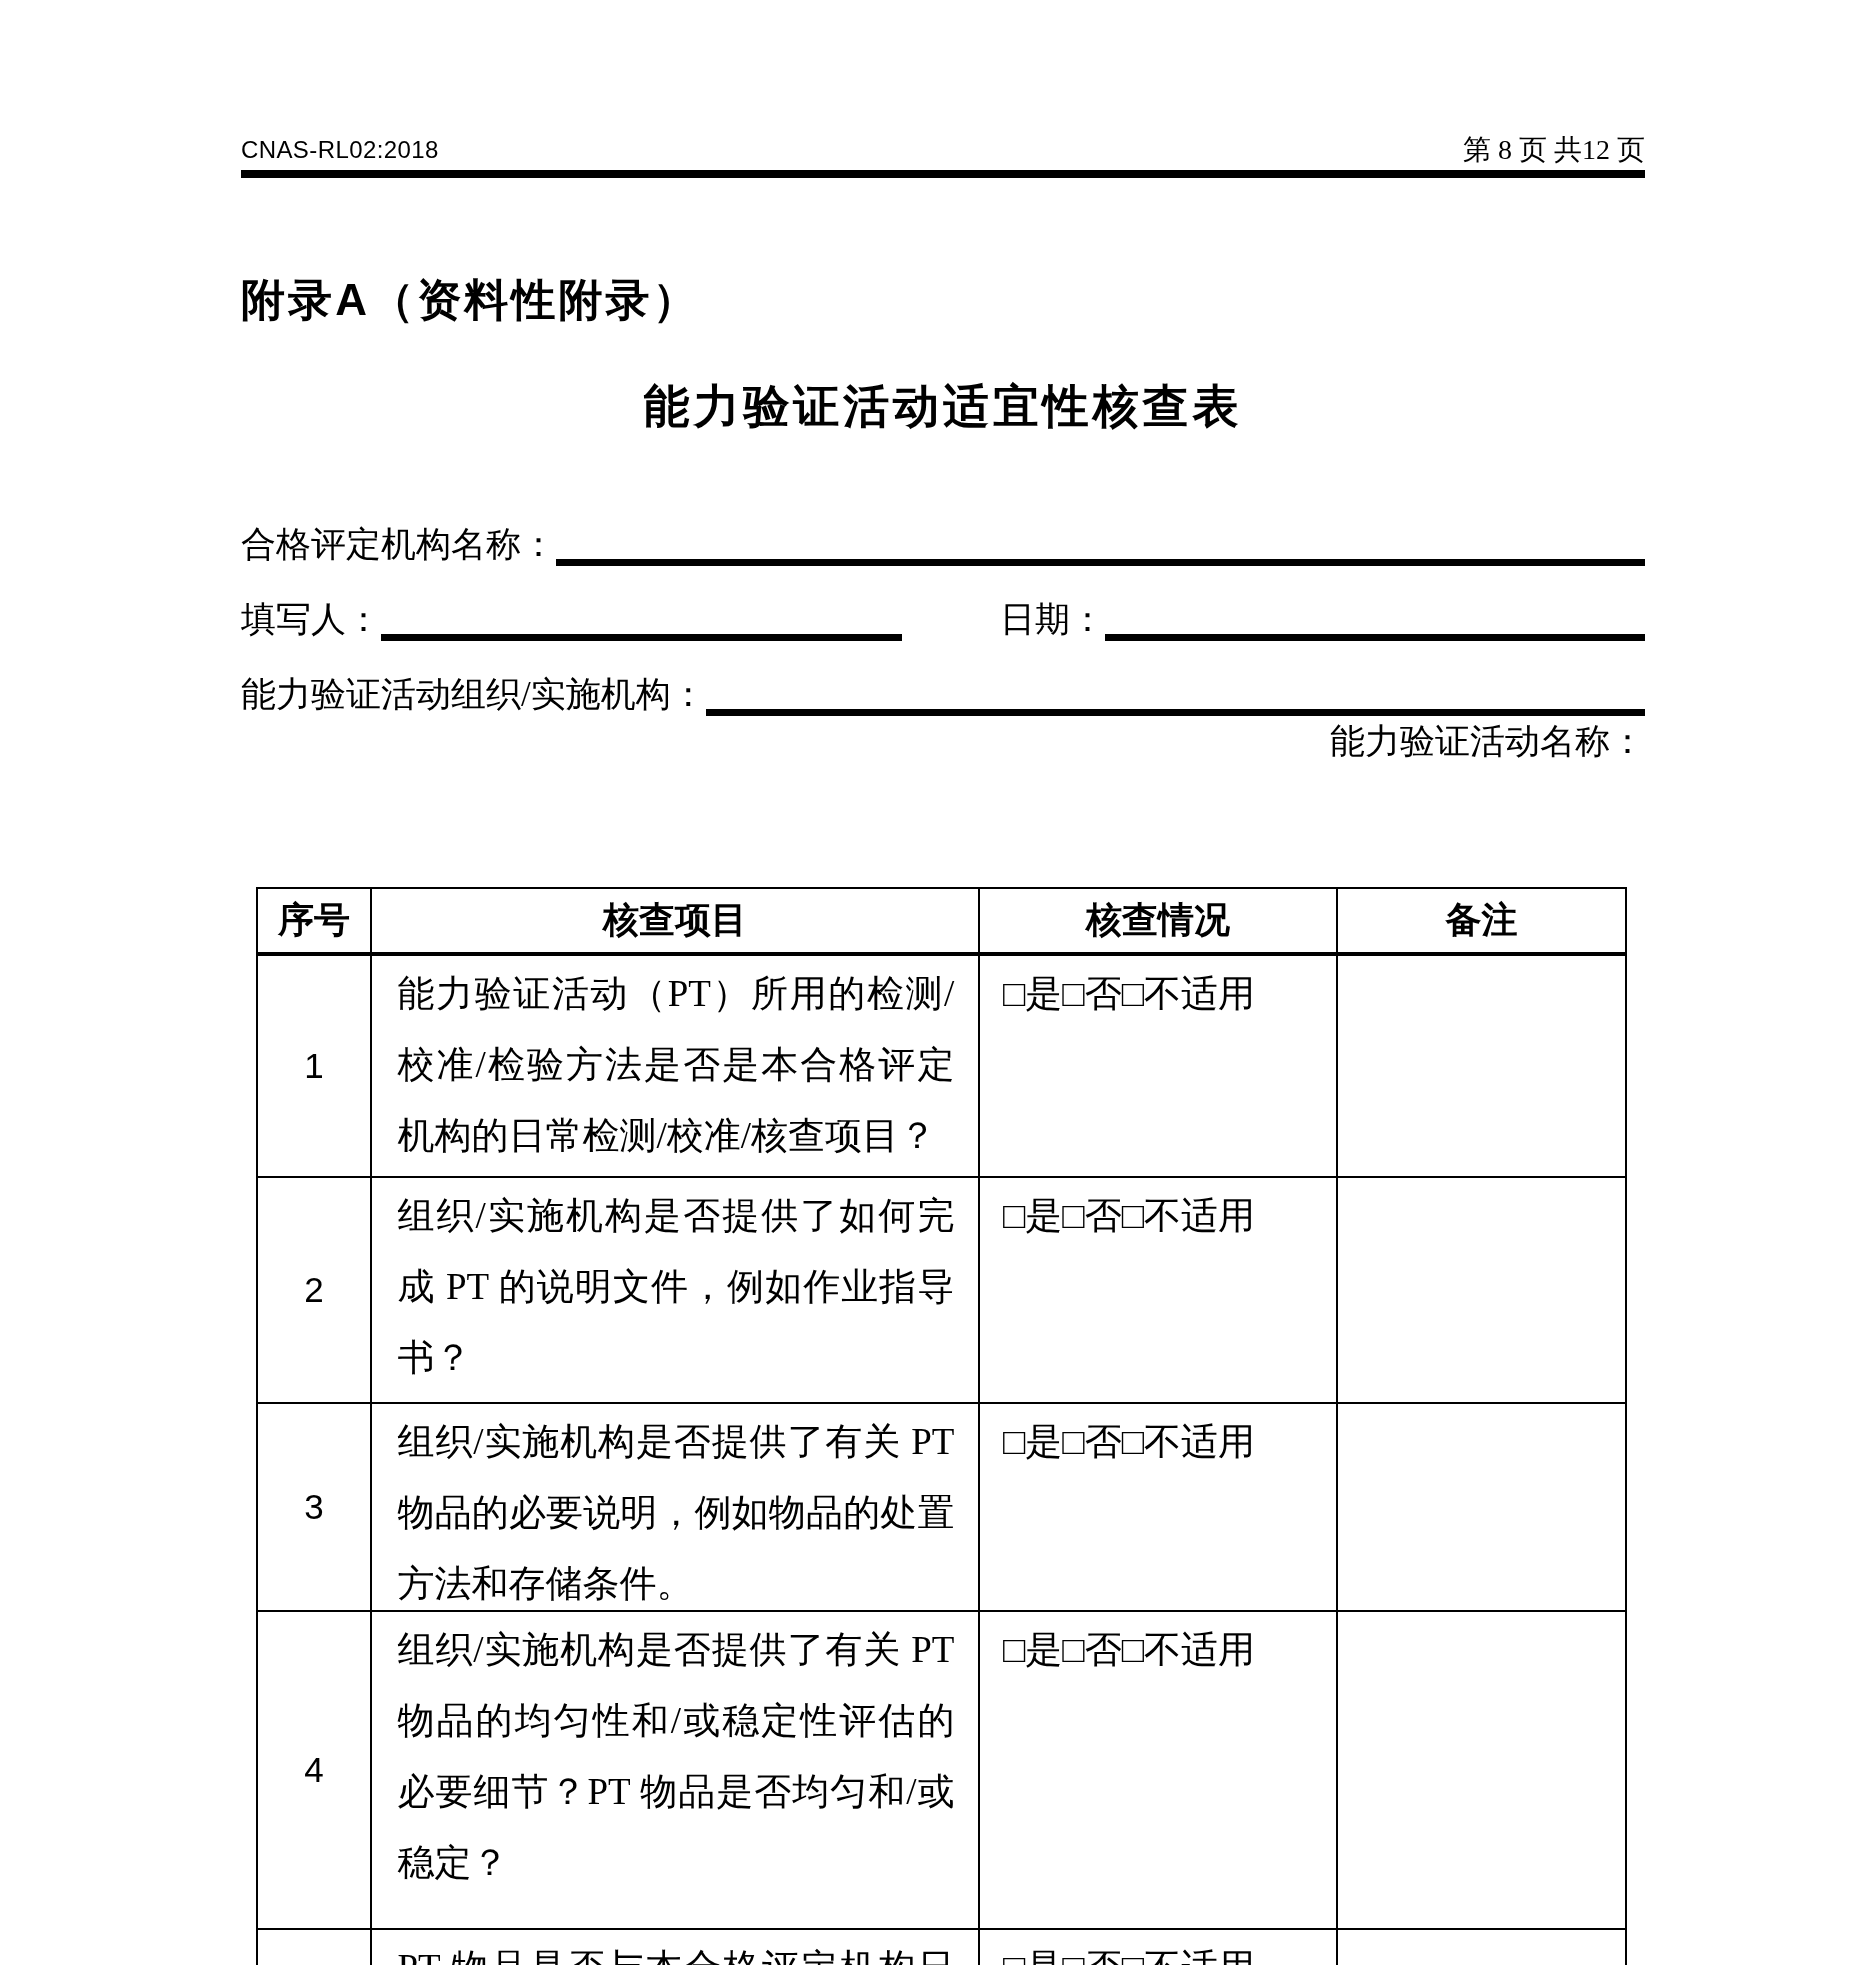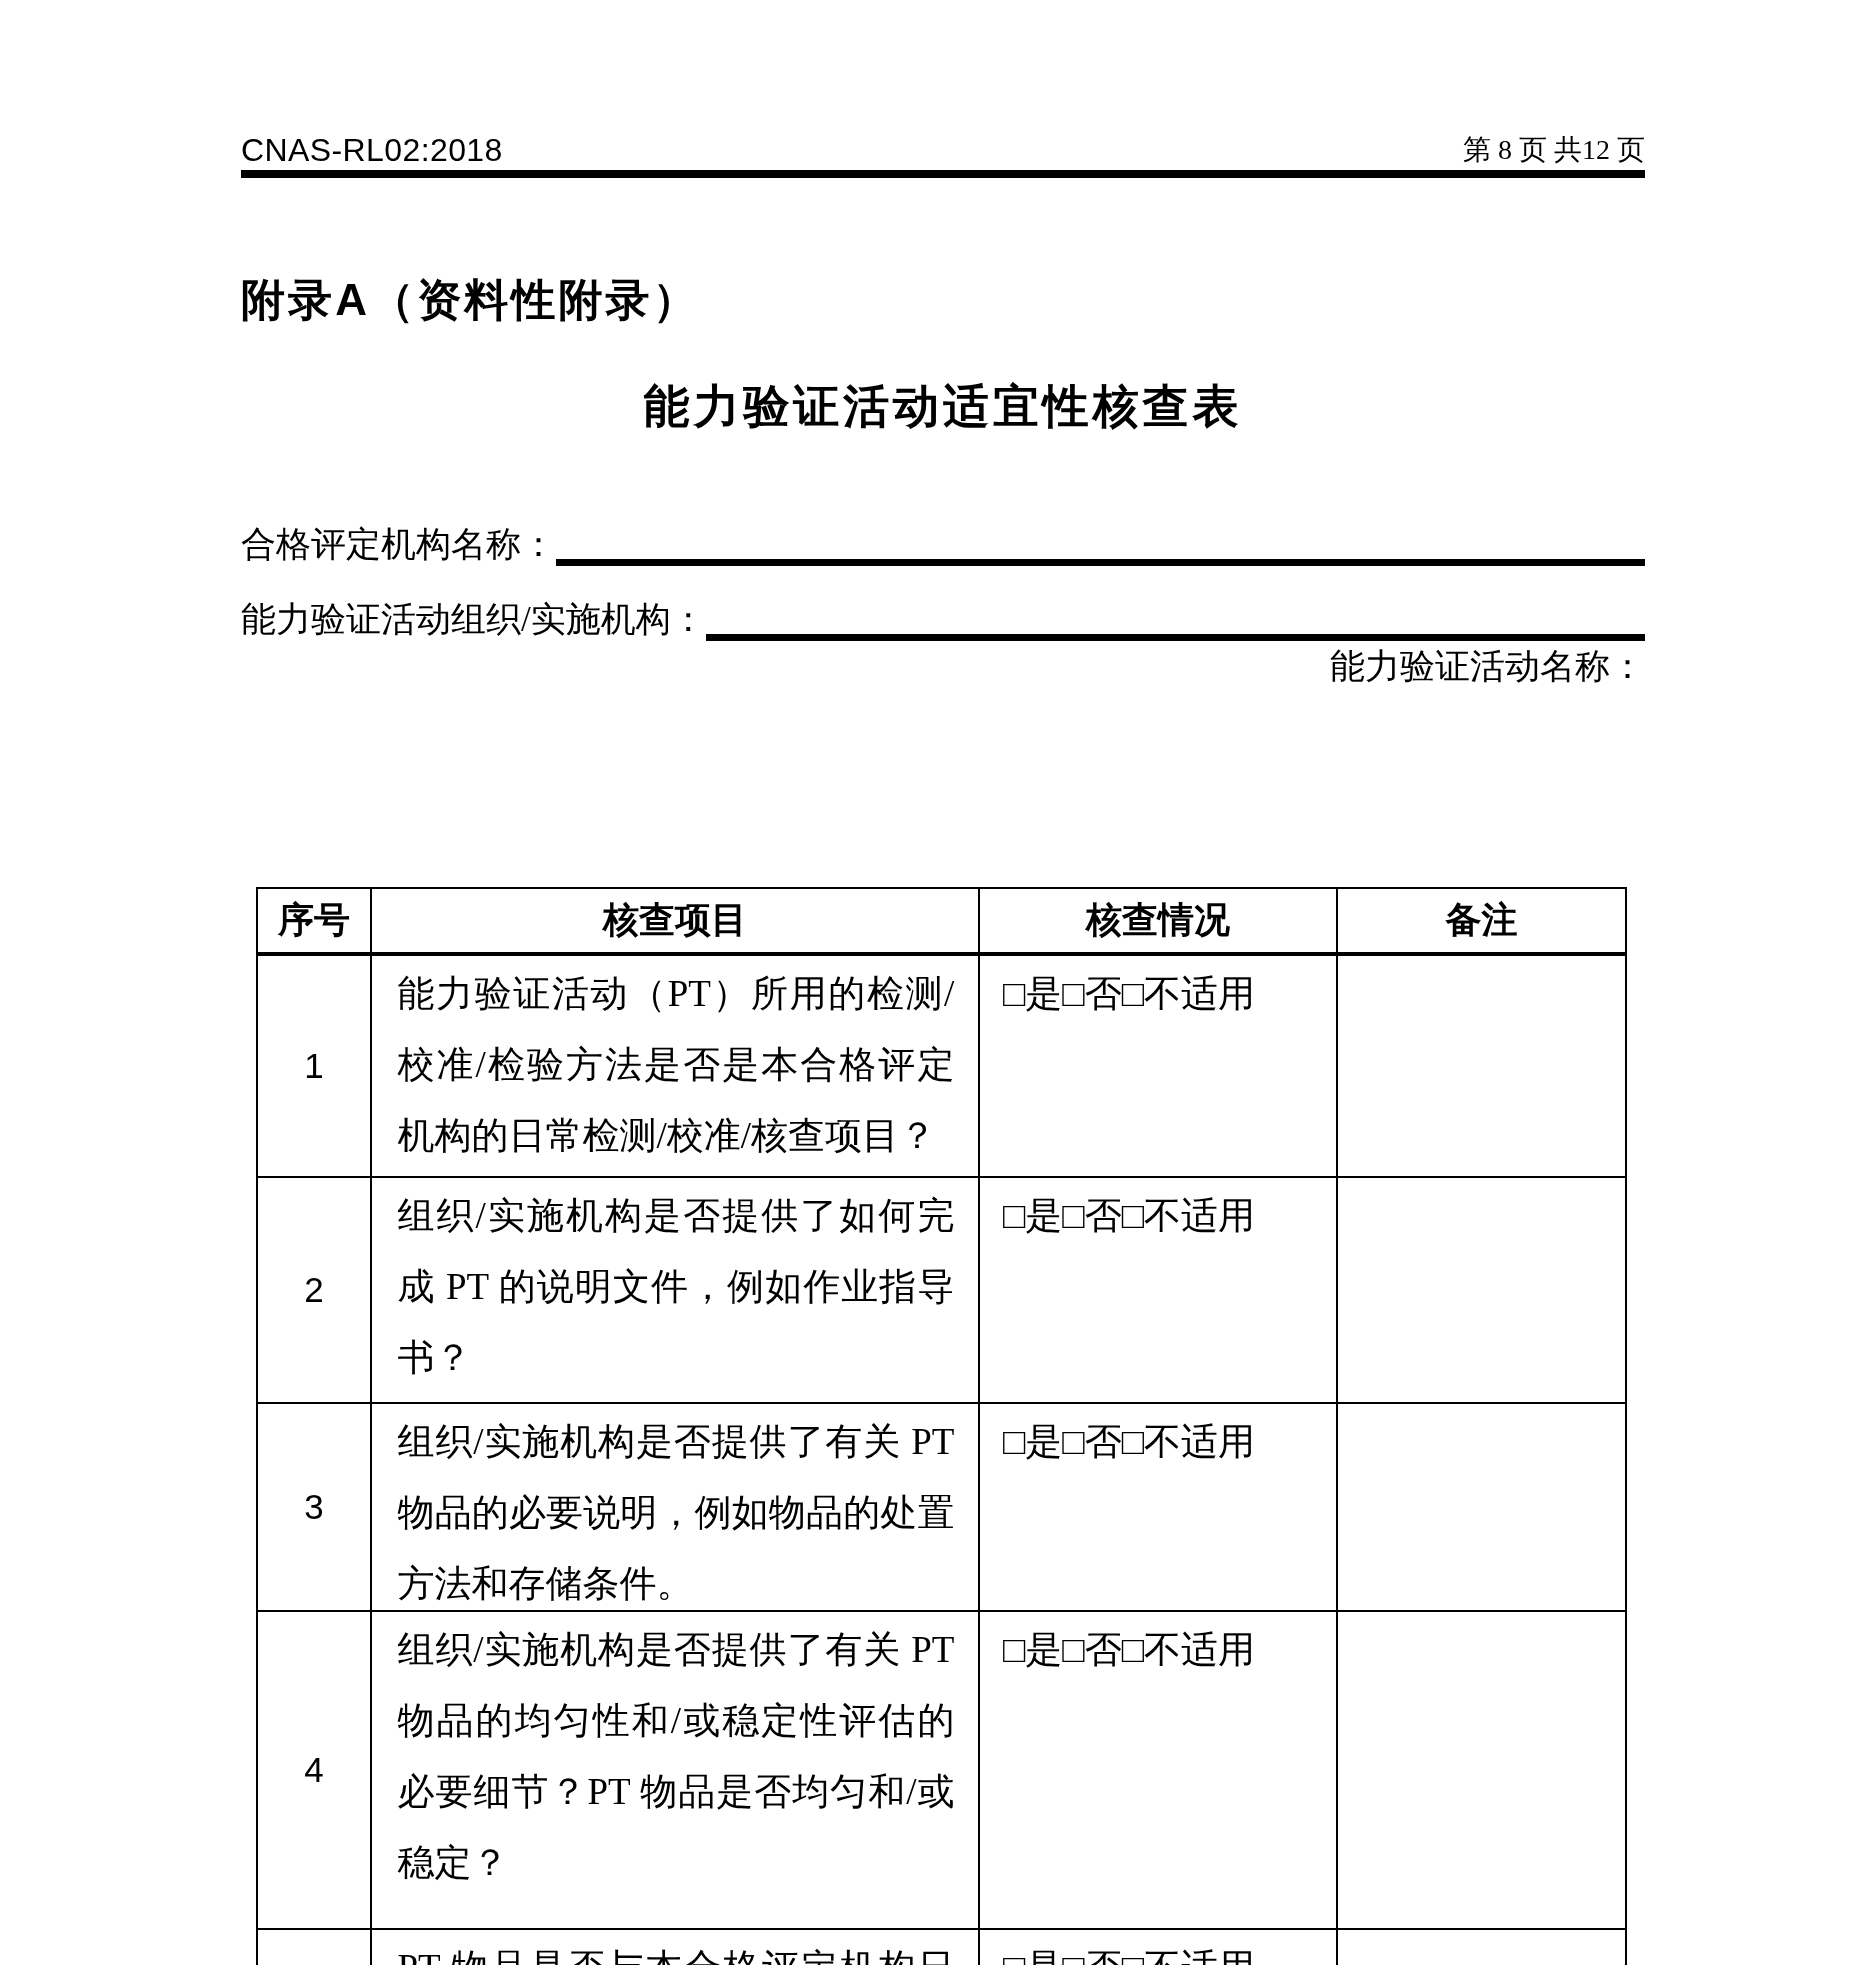--- a/index.html
+++ b/index.html
@@ -16,21 +16,21 @@
   .hdr {
     position: absolute;
     left: 241px; top: 133px;
     width: 1404px; height: 34px;
     display: flex;
     justify-content: space-between;
     align-items: flex-end;
   }
   .hdr-code {
     font-family: "Liberation Sans", "DejaVu Sans", sans-serif;
-    font-size: 32px; line-height: 34px;
+    font-size: 24px; line-height: 34px;
     letter-spacing: 0.4px;
   }
   .hdr-page {
     font-size: 28px; line-height: 34px;
   }
   .rule {
     position: absolute;
     left: 241px;
     width: 1404px;
     height: 7.9px;
@@ -143,20 +143,26 @@
     <span class="hdr-page">第 8 页 共12 页</span>
   </div>
   <div class="rule rule-top"></div>
 
   <div class="appendix">附录A（资料性附录）</div>
   <div class="doc-title">能力验证活动适宜性核查表</div>
 
   <div class="form">
     <div class="form-line fl-1">
       <span class="form-label">合格评定机构名称：</span>
+      <span class="ul ul-grow"></span>
+    </div>
+    <div class="form-line fl-2">
+      <span class="form-label">填写人：</span>
+      <span class="ul ul-w1325"></span>
+      <span class="form-label date-label">日期：</span>
       <span class="ul ul-grow"></span>
     </div>
     <div class="form-line fl-3">
       <span class="form-label">能力验证活动组织/实施机构：</span>
       <span class="ul ul-grow"></span>
     </div>
     <div class="form-line fl-4">
       <span class="form-label">能力验证活动名称：</span>
       <span class="ul ul-grow"></span>
     </div>

